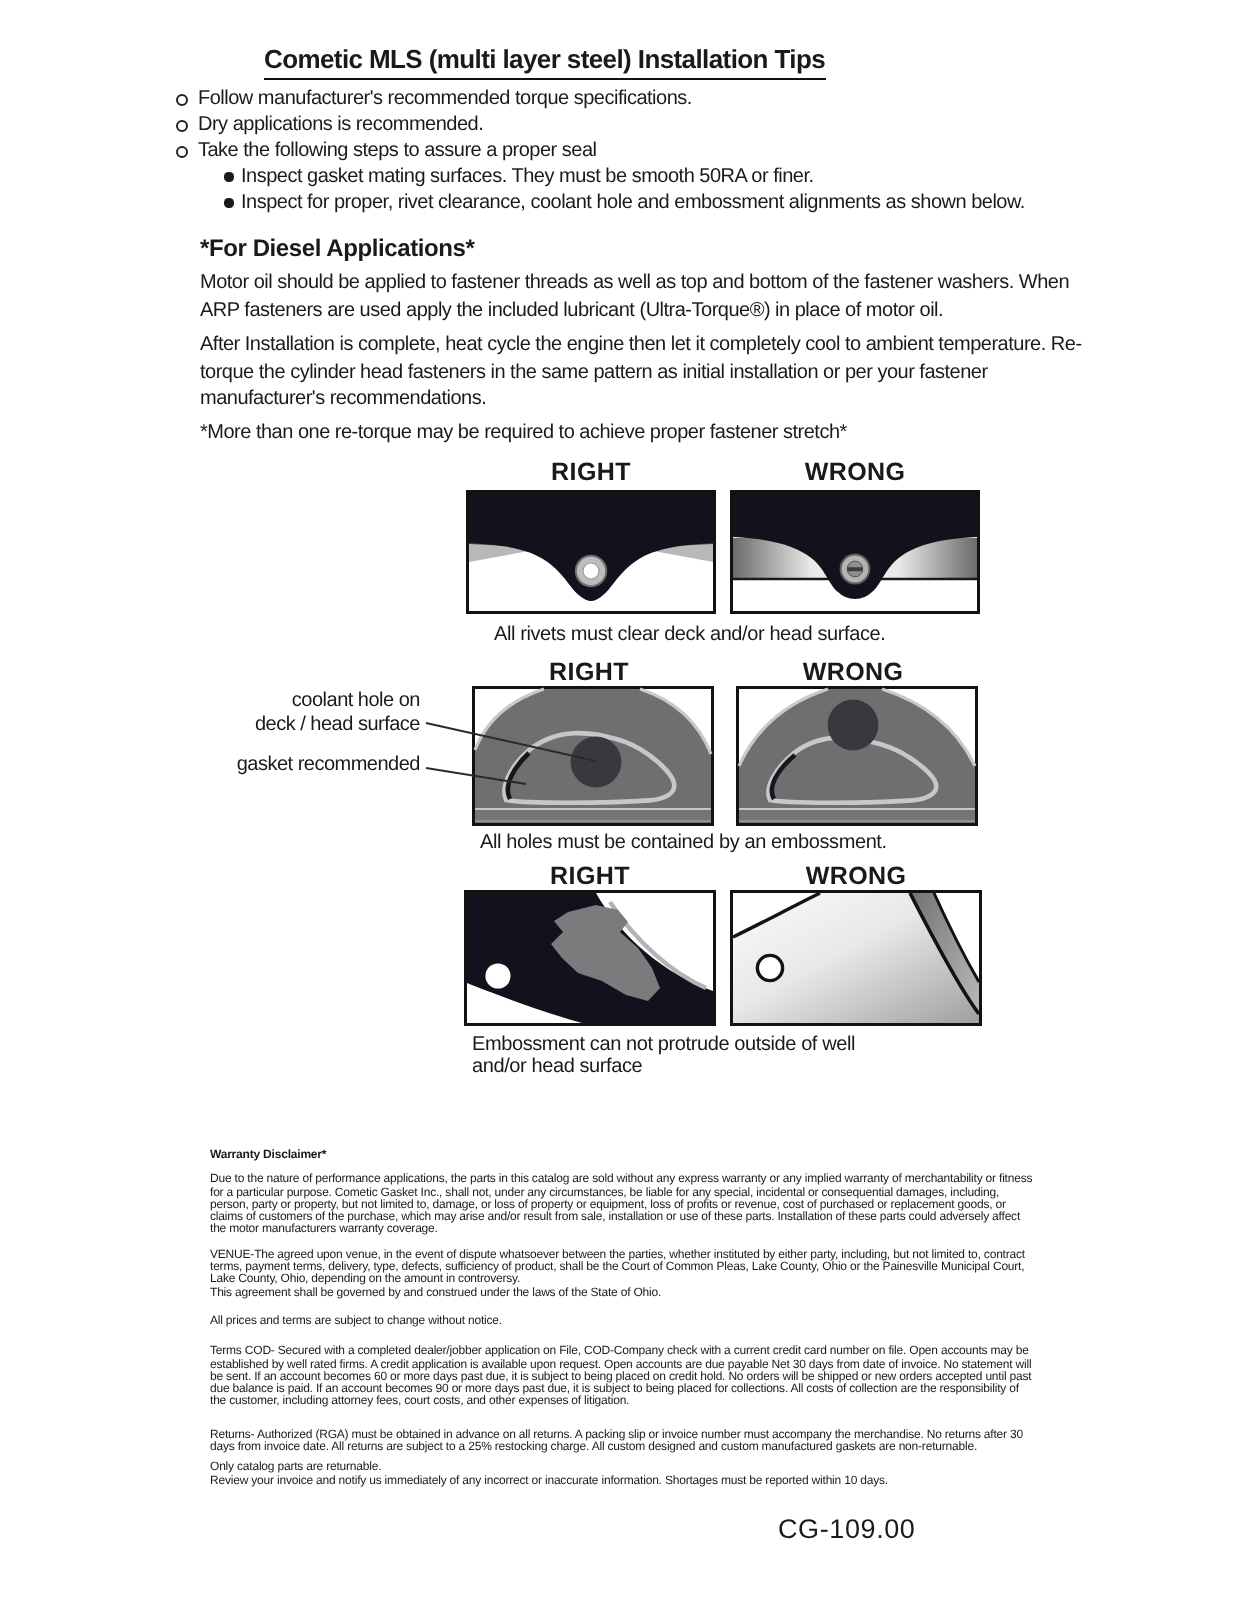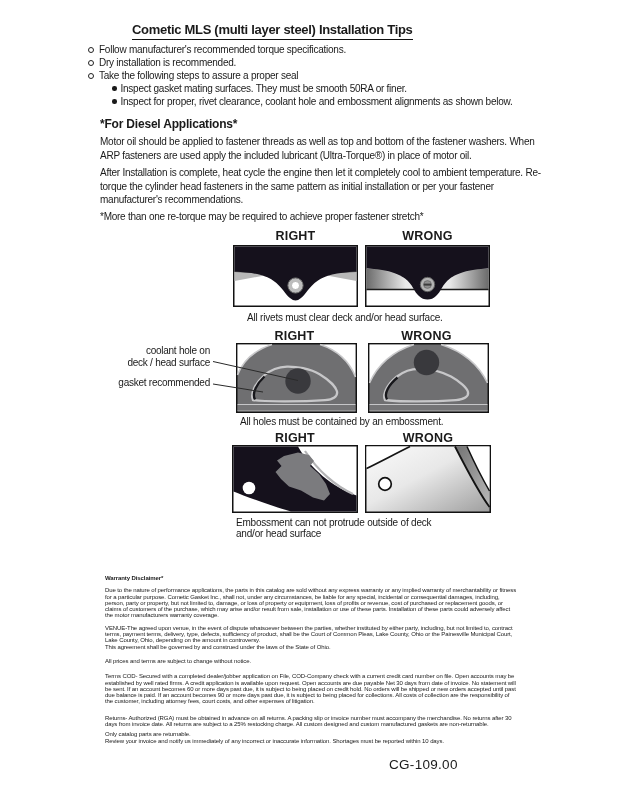--- a/index.html
+++ b/index.html
@@ -39,21 +39,21 @@
 
 <div class="abs page-title">Cometic MLS (multi layer steel) Installation Tips</div>
 
 <div class="abs bullets">
   <div class="b-row">
     <span class="marker-open"></span>
     <span>Follow manufacturer's recommended torque specifications.</span>
   </div>
   <div class="b-row">
     <span class="marker-open"></span>
-    <span>Dry installation is recommended.</span>
+    <span>Dry applications is recommended.</span>
   </div>
   <div class="b-row">
     <span class="marker-open"></span>
     <span>Take the following steps to assure a proper seal</span>
   </div>
   <div class="b-row sub">
     <span class="marker-fill"></span>
     <span>Inspect gasket mating surfaces.  They must be smooth 50RA or finer.</span>
   </div>
   <div class="b-row sub">
@@ -174,21 +174,21 @@
   <rect x="0.75" y="0.75" width="124.5" height="66.5" fill="url(#gBandDiag)" stroke="#121212" stroke-width="1.5"></rect>
   <path d="M1.5,1.5 L45,1.5 C28,10 12,18.5 1.5,23.5 Z" fill="#ffffff"></path>
   <path d="M45,1.5 C28,10 12,18.5 1.5,23.5" stroke="#141414" stroke-width="1.7" fill="none"></path>
   <path d="M102,1.5 L124.5,1.5 L124.5,46 C117,33 109,17 102,1.5 Z" fill="#ffffff"></path>
   <path d="M90,1.5 L102,1.5 C109,17 117,33 124.5,46 L124.5,62 C114,48 101,23 90,1.5 Z" fill="url(#gSliver)"></path>
   <path d="M90,1.5 C101,23 114,48 124.5,62" stroke="#121212" stroke-width="1.8" fill="none"></path>
   <path d="M102,1.5 C109,17 117,33 124.5,46" stroke="#121212" stroke-width="1.5" fill="none"></path>
   <circle cx="20" cy="39" r="6.3" fill="#ffffff" stroke="#121212" stroke-width="1.7"></circle>
 </svg>
 
-<div class="abs caption" style="left:236px;top:517px;white-space:pre-line;">Embossment can not protrude outside of deck
+<div class="abs caption" style="left:236px;top:517px;white-space:pre-line;">Embossment can not protrude outside of well
 and/or head surface</div>
 
 <div class="abs disclaimer">
   <p class="dh">Warranty Disclaimer*</p>
   <p class="dp1">Due to the nature of performance applications, the parts in this catalog are sold without any express warranty or any implied warranty of merchantability or fitness for a particular purpose.  Cometic Gasket Inc., shall not, under any circumstances, be liable for any special, incidental or consequential damages, including, person, party or property, but not limited to, damage, or loss of property or equipment, loss of profits or revenue, cost of purchased or replacement goods, or claims of customers of the purchase, which may arise and/or result from sale, installation or use of these parts.  Installation of these parts could adversely affect the motor manufacturers warranty coverage.</p>
   <p class="dp2">VENUE-The agreed upon venue, in the event of dispute whatsoever between the parties, whether instituted by either party, including, but not limited to, contract terms, payment terms, delivery, type, defects, sufficiency of product, shall be the Court of Common Pleas, Lake County, Ohio or the Painesville Municipal Court, Lake County, Ohio, depending on the amount in controversy.
 This agreement shall be governed by and construed under the laws of the State of Ohio.</p>
   <p class="dp3">All prices and terms are subject to change without notice.</p>
   <p class="dp4">Terms COD- Secured with a completed dealer/jobber application on File, COD-Company check with a current credit card number on file.  Open accounts may be established by well rated firms.  A credit application is available upon request.  Open accounts are due payable Net 30 days from date of invoice.  No statement will be sent.  If an account becomes 60 or more days past due, it is subject to being placed on credit hold.  No orders will be shipped or new orders accepted until past due balance is paid.  If an account becomes 90 or more days past due, it is subject to being placed for collections.  All costs of collection are the responsibility of the customer, including attorney fees, court costs, and other expenses of litigation.</p>
   <p class="dp5">Returns- Authorized (RGA) must be obtained in advance on all returns.  A packing slip or invoice number must accompany the merchandise.  No returns after 30 days from invoice date.  All returns are subject to a 25% restocking charge.  All custom designed and custom manufactured gaskets are non-returnable.</p>

